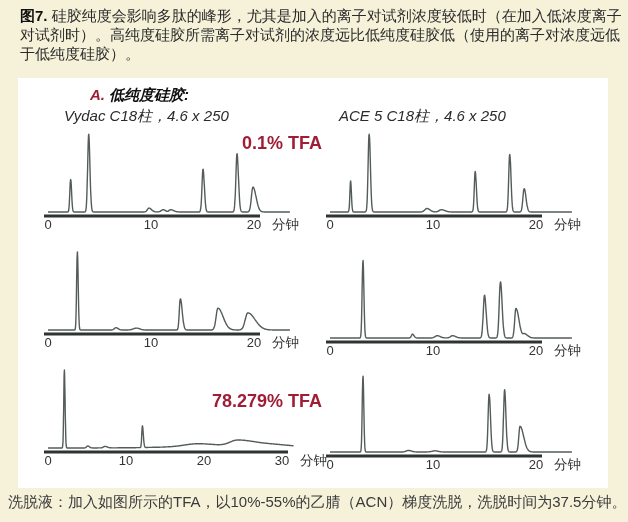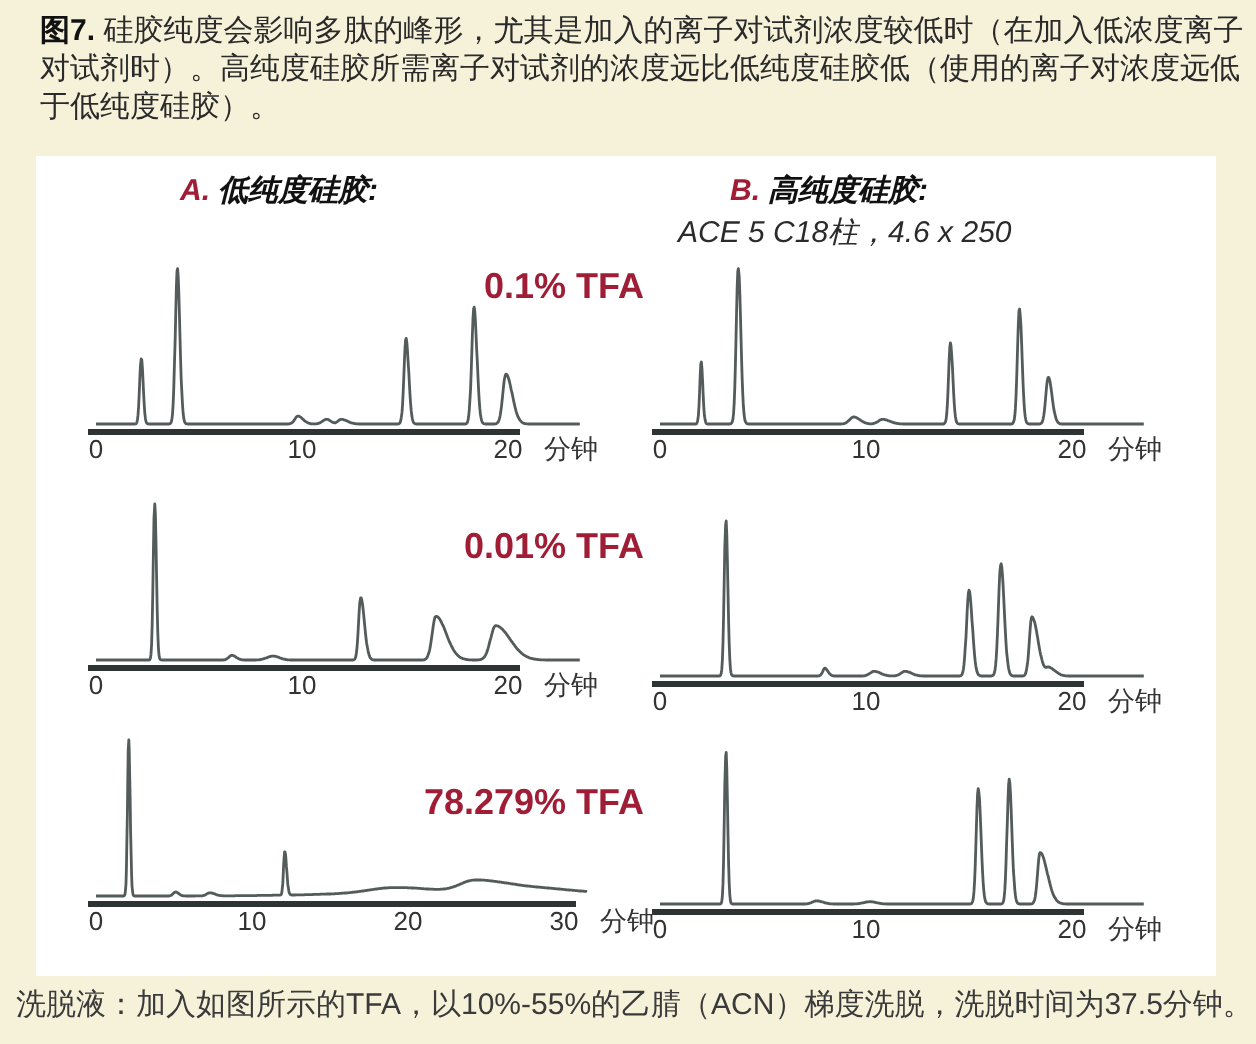--- a/index.html
+++ b/index.html
@@ -62,28 +62,25 @@
 <div class="caption">
   <b>图7.</b>
   <span>硅胶纯度会影响多肽的峰形，尤其是加入的离子对试剂浓度较低时（在加入低浓度离子对试剂时）。高纯度硅胶所需离子对试剂的浓度远比低纯度硅胶低（使用的离子对浓度远低于低纯度硅胶）。</span>
 </div>
 
 <div class="panel">
 
   <div class="col-title a">
     <span class="prefix">A.</span><span>低纯度硅胶:</span>
   </div>
+  <div class="col-sub a">Vydac C18柱，4.6 x 250</div>
 
-  <div class="col-title b">
-    <span class="prefix">B.</span><span>高纯度硅胶:</span>
-  </div>
   <div class="col-sub b">ACE 5 C18柱，4.6 x 250</div>
 
   <div class="tfa-label tfa-0">0.1% TFA</div>
-  <div class="tfa-label tfa-1">0.01% TFA</div>
   <div class="tfa-label tfa-2">78.279% TFA</div>
 
   <figure class="chart a1">
     <svg width="292" height="104">
         <line x1="6" y1="88" x2="222" y2="88" stroke="#2e3333" stroke-width="3"></line>
         <text x="10" y="101" text-anchor="middle" font-size="13" fill="#333">0</text>
         <text x="113" y="101" text-anchor="middle" font-size="13" fill="#333">10</text>
         <text x="216" y="101" text-anchor="middle" font-size="13" fill="#333">20</text>
         <text x="234" y="101" text-anchor="start" font-size="13.5" fill="#333">分钟</text>
         <path d="M10.0 84.0L10.3 84.0L10.6 84.0L10.9 84.0L11.2 84.0L11.5 84.0L11.9 84.0L12.2 84.0L12.5 84.0L12.8 84.0L13.1 84.0L13.4 84.0L13.7 84.0L14.0 84.0L14.3 84.0L14.6 84.0L14.9 84.0L15.3 84.0L15.6 84.0L15.9 84.0L16.2 84.0L16.5 84.0L16.8 84.0L17.1 84.0L17.4 84.0L17.7 84.0L18.0 84.0L18.3 84.0L18.7 84.0L19.0 84.0L19.3 84.0L19.6 84.0L19.9 84.0L20.2 84.0L20.5 84.0L20.8 84.0L21.1 84.0L21.4 84.0L21.7 84.0L22.1 84.0L22.4 84.0L22.7 84.0L23.0 84.0L23.3 84.0L23.6 84.0L23.9 84.0L24.2 84.0L24.5 84.0L24.8 84.0L25.1 84.0L25.5 84.0L25.8 84.0L26.1 84.0L26.4 84.0L26.7 84.0L27.0 84.0L27.3 84.0L27.6 84.0L27.9 84.0L28.2 84.0L28.5 84.0L28.8 84.0L29.2 84.0L29.5 84.0L29.8 83.9L30.1 83.8L30.4 83.3L30.7 82.0L31.0 79.6L31.3 75.3L31.6 69.0L31.9 61.7L32.2 55.1L32.6 51.5L32.9 52.0L33.2 55.9L33.5 61.9L33.8 68.5L34.1 74.2L34.4 78.5L34.7 81.2L35.0 82.7L35.3 83.5L35.6 83.8L36.0 83.9L36.3 84.0L36.6 84.0L36.9 84.0L37.2 84.0L37.5 84.0L37.8 84.0L38.1 84.0L38.4 84.0L38.7 84.0L39.0 84.0L39.4 84.0L39.7 84.0L40.0 84.0L40.3 84.0L40.6 84.0L40.9 84.0L41.2 84.0L41.5 84.0L41.8 84.0L42.1 84.0L42.4 84.0L42.8 84.0L43.1 84.0L43.4 84.0L43.7 84.0L44.0 84.0L44.3 84.0L44.6 84.0L44.9 84.0L45.2 84.0L45.5 84.0L45.8 84.0L46.2 84.0L46.5 84.0L46.8 83.9L47.1 83.8L47.4 83.5L47.7 82.8L48.0 81.3L48.3 78.5L48.6 73.4L48.9 65.6L49.2 54.7L49.6 41.4L49.9 27.4L50.2 15.2L50.5 7.5L50.8 6.3L51.1 10.2L51.4 18.2L51.7 28.9L52.0 40.6L52.3 51.9L52.6 61.7L53.0 69.5L53.3 75.1L53.6 78.9L53.9 81.2L54.2 82.6L54.5 83.3L54.8 83.7L55.1 83.9L55.4 83.9L55.7 84.0L56.0 84.0L56.3 84.0L56.7 84.0L57.0 84.0L57.3 84.0L57.6 84.0L57.9 84.0L58.2 84.0L58.5 84.0L58.8 84.0L59.1 84.0L59.4 84.0L59.7 84.0L60.1 84.0L60.4 84.0L60.7 84.0L61.0 84.0L61.3 84.0L61.6 84.0L61.9 84.0L62.2 84.0L62.5 84.0L62.8 84.0L63.1 84.0L63.5 84.0L63.8 84.0L64.1 84.0L64.4 84.0L64.7 84.0L65.0 84.0L65.3 84.0L65.6 84.0L65.9 84.0L66.2 84.0L66.5 84.0L66.9 84.0L67.2 84.0L67.5 84.0L67.8 84.0L68.1 84.0L68.4 84.0L68.7 84.0L69.0 84.0L69.3 84.0L69.6 84.0L69.9 84.0L70.3 84.0L70.6 84.0L70.9 84.0L71.2 84.0L71.5 84.0L71.8 84.0L72.1 84.0L72.4 84.0L72.7 84.0L73.0 84.0L73.3 84.0L73.7 84.0L74.0 84.0L74.3 84.0L74.6 84.0L74.9 84.0L75.2 84.0L75.5 84.0L75.8 84.0L76.1 84.0L76.4 84.0L76.7 84.0L77.1 84.0L77.4 84.0L77.7 84.0L78.0 84.0L78.3 84.0L78.6 84.0L78.9 84.0L79.2 84.0L79.5 84.0L79.8 84.0L80.1 84.0L80.5 84.0L80.8 84.0L81.1 84.0L81.4 84.0L81.7 84.0L82.0 84.0L82.3 84.0L82.6 84.0L82.9 84.0L83.2 84.0L83.5 84.0L83.9 84.0L84.2 84.0L84.5 84.0L84.8 84.0L85.1 84.0L85.4 84.0L85.7 84.0L86.0 84.0L86.3 84.0L86.6 84.0L86.9 84.0L87.3 84.0L87.6 84.0L87.9 84.0L88.2 84.0L88.5 84.0L88.8 84.0L89.1 84.0L89.4 84.0L89.7 84.0L90.0 84.0L90.3 84.0L90.6 84.0L91.0 84.0L91.3 84.0L91.6 84.0L91.9 84.0L92.2 84.0L92.5 84.0L92.8 84.0L93.1 84.0L93.4 84.0L93.7 84.0L94.0 84.0L94.4 84.0L94.7 84.0L95.0 84.0L95.3 84.0L95.6 84.0L95.9 84.0L96.2 84.0L96.5 84.0L96.8 84.0L97.1 84.0L97.4 84.0L97.8 84.0L98.1 84.0L98.4 84.0L98.7 84.0L99.0 84.0L99.3 84.0L99.6 84.0L99.9 84.0L100.2 84.0L100.5 84.0L100.8 84.0L101.2 84.0L101.5 84.0L101.8 84.0L102.1 84.0L102.4 84.0L102.7 84.0L103.0 84.0L103.3 84.0L103.6 84.0L103.9 84.0L104.2 84.0L104.6 84.0L104.9 84.0L105.2 84.0L105.5 84.0L105.8 84.0L106.1 84.0L106.4 83.9L106.7 83.9L107.0 83.8L107.3 83.7L107.6 83.6L108.0 83.4L108.3 83.1L108.6 82.8L108.9 82.4L109.2 81.9L109.5 81.5L109.8 81.0L110.1 80.6L110.4 80.3L110.7 80.1L111.0 80.1L111.4 80.1L111.7 80.2L112.0 80.4L112.3 80.6L112.6 80.8L112.9 81.1L113.2 81.4L113.5 81.6L113.8 81.9L114.1 82.2L114.4 82.5L114.8 82.7L115.1 82.9L115.4 83.1L115.7 83.3L116.0 83.4L116.3 83.6L116.6 83.7L116.9 83.7L117.2 83.8L117.5 83.9L117.8 83.9L118.1 83.9L118.5 83.9L118.8 83.9L119.1 84.0L119.4 83.9L119.7 83.9L120.0 83.9L120.3 83.9L120.6 83.8L120.9 83.8L121.2 83.7L121.5 83.6L121.9 83.4L122.2 83.3L122.5 83.1L122.8 82.9L123.1 82.7L123.4 82.5L123.7 82.3L124.0 82.1L124.3 81.9L124.6 81.8L124.9 81.7L125.3 81.7L125.6 81.7L125.9 81.7L126.2 81.8L126.5 82.0L126.8 82.2L127.1 82.4L127.4 82.6L127.7 82.8L128.0 83.0L128.3 83.1L128.7 83.3L129.0 83.3L129.3 83.4L129.6 83.4L129.9 83.3L130.2 83.1L130.5 82.9L130.8 82.7L131.1 82.4L131.4 82.2L131.7 82.0L132.1 81.8L132.4 81.7L132.7 81.7L133.0 81.7L133.3 81.7L133.6 81.8L133.9 81.9L134.2 82.0L134.5 82.1L134.8 82.2L135.1 82.3L135.5 82.5L135.8 82.6L136.1 82.8L136.4 82.9L136.7 83.0L137.0 83.2L137.3 83.3L137.6 83.4L137.9 83.5L138.2 83.6L138.5 83.6L138.9 83.7L139.2 83.8L139.5 83.8L139.8 83.8L140.1 83.9L140.4 83.9L140.7 83.9L141.0 83.9L141.3 84.0L141.6 84.0L141.9 84.0L142.3 84.0L142.6 84.0L142.9 84.0L143.2 84.0L143.5 84.0L143.8 84.0L144.1 84.0L144.4 84.0L144.7 84.0L145.0 84.0L145.3 84.0L145.7 84.0L146.0 84.0L146.3 84.0L146.6 84.0L146.9 84.0L147.2 84.0L147.5 84.0L147.8 84.0L148.1 84.0L148.4 84.0L148.7 84.0L149.0 84.0L149.4 84.0L149.7 84.0L150.0 84.0L150.3 84.0L150.6 84.0L150.9 84.0L151.2 84.0L151.5 84.0L151.8 84.0L152.1 84.0L152.4 84.0L152.8 84.0L153.1 84.0L153.4 84.0L153.7 84.0L154.0 84.0L154.3 84.0L154.6 84.0L154.9 84.0L155.2 84.0L155.5 84.0L155.8 84.0L156.2 84.0L156.5 84.0L156.8 84.0L157.1 84.0L157.4 84.0L157.7 84.0L158.0 84.0L158.3 84.0L158.6 84.0L158.9 84.0L159.2 84.0L159.6 84.0L159.9 84.0L160.2 84.0L160.5 84.0L160.8 84.0L161.1 84.0L161.4 83.9L161.7 83.7L162.0 83.4L162.3 82.5L162.6 81.0L163.0 78.2L163.3 73.9L163.6 67.9L163.9 60.6L164.2 52.8L164.5 46.1L164.8 41.9L165.1 41.2L165.4 43.1L165.7 46.9L166.0 52.1L166.4 58.0L166.7 63.9L167.0 69.3L167.3 73.8L167.6 77.2L167.9 79.8L168.2 81.5L168.5 82.6L168.8 83.3L169.1 83.6L169.4 83.8L169.8 83.9L170.1 84.0L170.4 84.0L170.7 84.0L171.0 84.0L171.3 84.0L171.6 84.0L171.9 84.0L172.2 84.0L172.5 84.0L172.8 84.0L173.2 84.0L173.5 84.0L173.8 84.0L174.1 84.0L174.4 84.0L174.7 84.0L175.0 84.0L175.3 84.0L175.6 84.0L175.9 84.0L176.2 84.0L176.6 84.0L176.9 84.0L177.2 84.0L177.5 84.0L177.8 84.0L178.1 84.0L178.4 84.0L178.7 84.0L179.0 84.0L179.3 84.0L179.6 84.0L179.9 84.0L180.3 84.0L180.6 84.0L180.9 84.0L181.2 84.0L181.5 84.0L181.8 84.0L182.1 84.0L182.4 84.0L182.7 84.0L183.0 84.0L183.3 84.0L183.7 84.0L184.0 84.0L184.3 84.0L184.6 84.0L184.9 84.0L185.2 84.0L185.5 84.0L185.8 84.0L186.1 84.0L186.4 84.0L186.7 84.0L187.1 84.0L187.4 84.0L187.7 84.0L188.0 84.0L188.3 84.0L188.6 84.0L188.9 84.0L189.2 84.0L189.5 84.0L189.8 84.0L190.1 84.0L190.5 84.0L190.8 84.0L191.1 84.0L191.4 84.0L191.7 84.0L192.0 84.0L192.3 84.0L192.6 84.0L192.9 84.0L193.2 84.0L193.5 84.0L193.9 84.0L194.2 84.0L194.5 84.0L194.8 83.9L195.1 83.9L195.4 83.6L195.7 83.1L196.0 82.2L196.3 80.4L196.6 77.4L196.9 72.8L197.3 66.3L197.6 58.0L197.9 48.5L198.2 39.1L198.5 31.2L198.8 26.5L199.1 25.6L199.4 27.8L199.7 32.4L200.0 38.7L200.3 46.0L200.7 53.6L201.0 60.7L201.3 67.0L201.6 72.1L201.9 76.1L202.2 79.0L202.5 80.9L202.8 82.2L203.1 83.0L203.4 83.5L203.7 83.7L204.1 83.9L204.4 83.9L204.7 84.0L205.0 84.0L205.3 84.0L205.6 84.0L205.9 84.0L206.2 84.0L206.5 84.0L206.8 84.0L207.1 84.0L207.5 84.0L207.8 84.0L208.1 84.0L208.4 84.0L208.7 84.0L209.0 84.0L209.3 84.0L209.6 83.9L209.9 83.9L210.2 83.8L210.5 83.6L210.8 83.3L211.2 82.8L211.5 82.1L211.8 81.1L212.1 79.6L212.4 77.8L212.7 75.5L213.0 72.8L213.3 69.9L213.6 66.9L213.9 64.0L214.2 61.6L214.6 59.9L214.9 59.1L215.2 59.1L215.5 59.4L215.8 59.9L216.1 60.7L216.4 61.6L216.7 62.7L217.0 64.0L217.3 65.4L217.6 66.9L218.0 68.4L218.3 69.9L218.6 71.4L218.9 72.8L219.2 74.2L219.5 75.5L219.8 76.7L220.1 77.8L220.4 78.8L220.7 79.6L221.0 80.4L221.4 81.1L221.7 81.6L222.0 82.1L222.3 82.5L222.6 82.8L222.9 83.1L223.2 83.3L223.5 83.5L223.8 83.6L224.1 83.7L224.4 83.8L224.8 83.8L225.1 83.9L225.4 83.9L225.7 83.9L226.0 84.0L226.3 84.0L226.6 84.0L226.9 84.0L227.2 84.0L227.5 84.0L227.8 84.0L228.2 84.0L228.5 84.0L228.8 84.0L229.1 84.0L229.4 84.0L229.7 84.0L230.0 84.0L230.3 84.0L230.6 84.0L230.9 84.0L231.2 84.0L231.6 84.0L231.9 84.0L232.2 84.0L232.5 84.0L232.8 84.0L233.1 84.0L233.4 84.0L233.7 84.0L234.0 84.0L234.3 84.0L234.6 84.0L235.0 84.0L235.3 84.0L235.6 84.0L235.9 84.0L236.2 84.0L236.5 84.0L236.8 84.0L237.1 84.0L237.4 84.0L237.7 84.0L238.0 84.0L238.4 84.0L238.7 84.0L239.0 84.0L239.3 84.0L239.6 84.0L239.9 84.0L240.2 84.0L240.5 84.0L240.8 84.0L241.1 84.0L241.4 84.0L241.8 84.0L242.1 84.0L242.4 84.0L242.7 84.0L243.0 84.0L243.3 84.0L243.6 84.0L243.9 84.0L244.2 84.0L244.5 84.0L244.8 84.0L245.1 84.0L245.5 84.0L245.8 84.0L246.1 84.0L246.4 84.0L246.7 84.0L247.0 84.0L247.3 84.0L247.6 84.0L247.9 84.0L248.2 84.0L248.5 84.0L248.9 84.0L249.2 84.0L249.5 84.0L249.8 84.0L250.1 84.0L250.4 84.0L250.7 84.0L251.0 84.0L251.3 84.0L251.6 84.0L251.9 84.0" fill="none" stroke="#545c5b" stroke-width="1.4" stroke-linejoin="round"></path>

